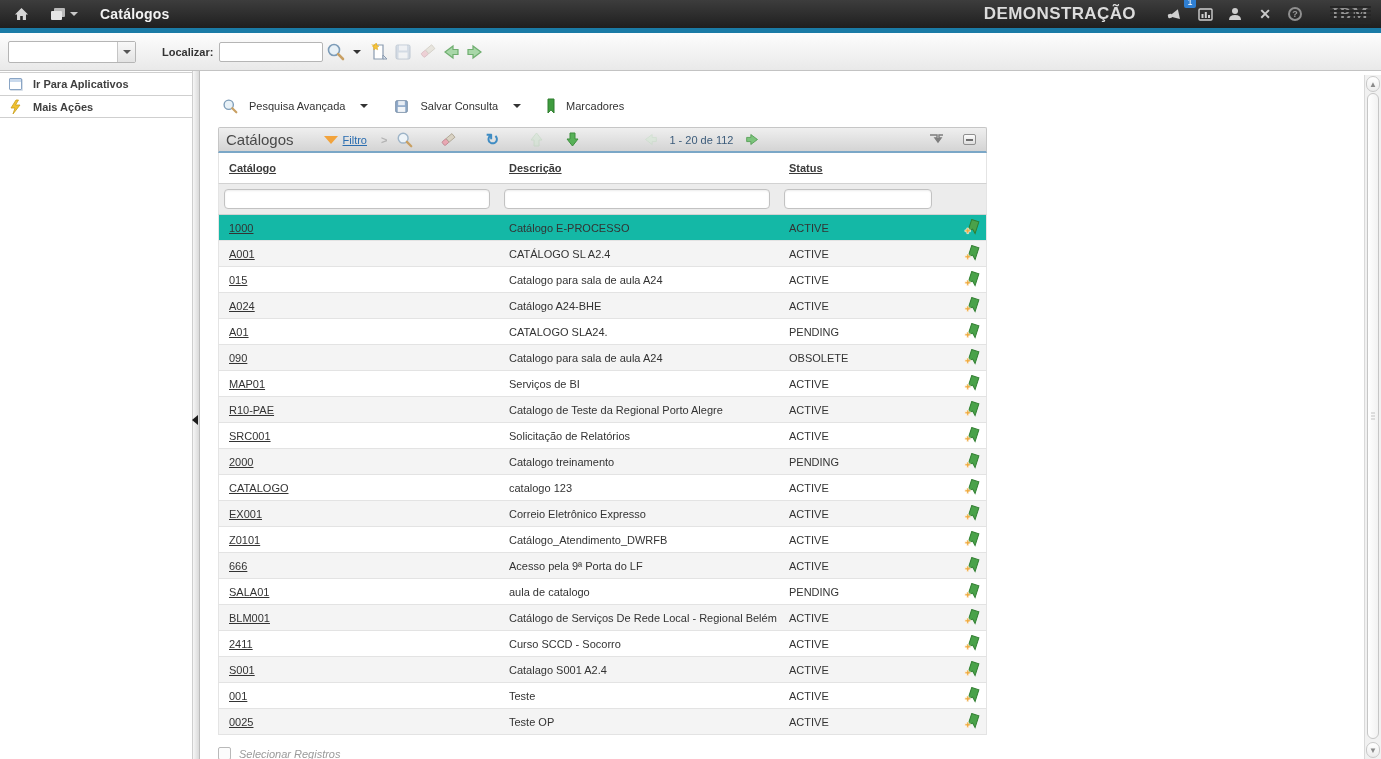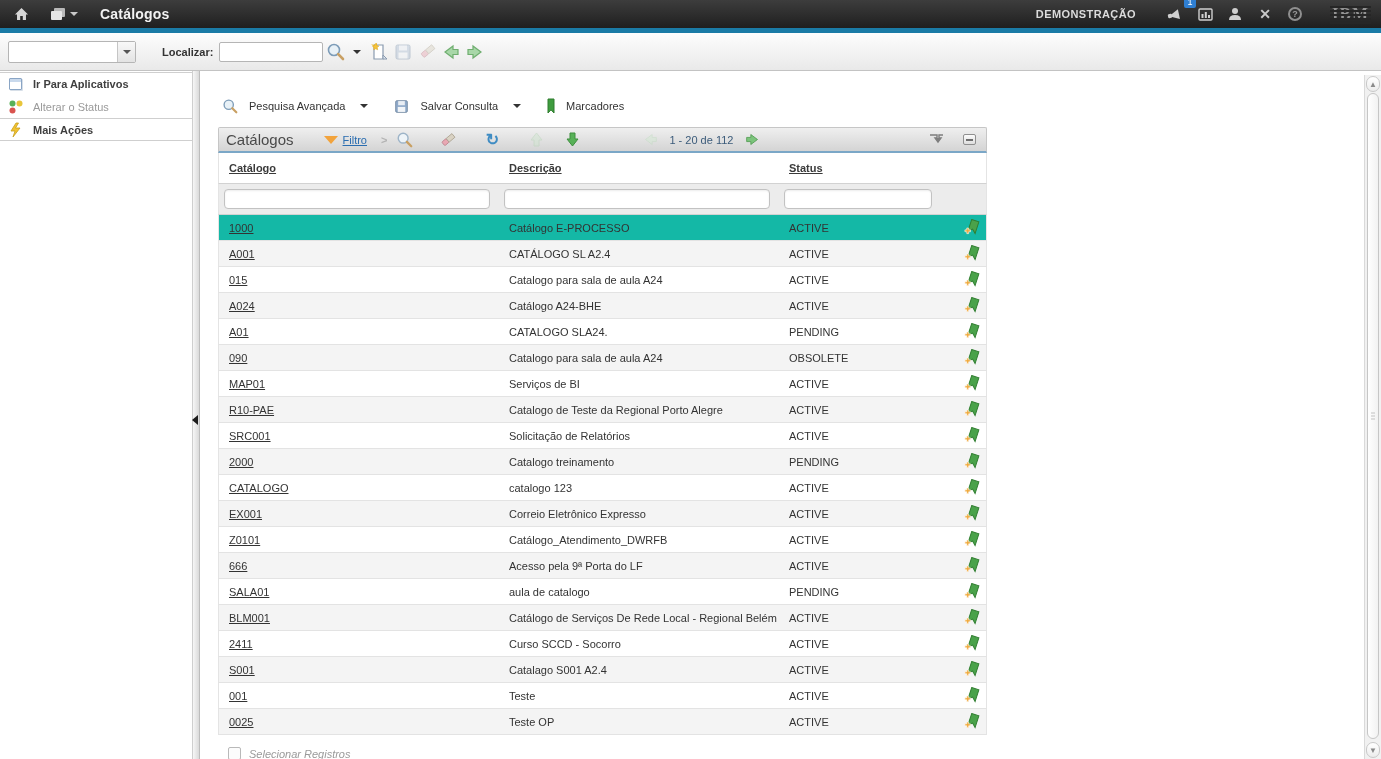--- a/index.html
+++ b/index.html
@@ -10,21 +10,21 @@
   .topbar { position:absolute; top:0; left:0; right:0; height:28px;
             background:linear-gradient(#3d3d3d,#1f1f1f); display:flex; align-items:center; }
   .topbar .icon-btn { display:inline-flex; align-items:center; justify-content:center;
             width:26px; height:22px; cursor:pointer; }
   .tb-home { margin-left:8px; }
   .tb-apps { margin-left:16px; display:flex; align-items:center; cursor:pointer; }
   .caret { width:0; height:0; border-left:4px solid transparent; border-right:4px solid transparent;
            border-top:4px solid #c9c9c9; display:inline-block; margin-left:4px; }
   .tb-title { color:#f2f2f2; font-size:14px; font-weight:bold; margin-left:22px; letter-spacing:.2px; }
   .tb-right { margin-left:auto; display:flex; align-items:center; gap:4px; margin-right:10px; }
-  .env-label { color:#dcdcdc; font-weight:bold; font-size:11px; letter-spacing:.4px; margin-right:22px; }
+  .env-label { color:#dcdcdc; font-weight:bold; font-size:17px; letter-spacing:.4px; margin-right:22px; }
   .badge { position:absolute; top:-6px; right:-8px; background:#2f7fd2; color:#fff; font-size:9px;
            line-height:11px; min-width:12px; text-align:center; border-radius:2px; padding:0 2px; }
   .bell-wrap { position:relative; }
   .tb-x { color:#c9c9c9; font-size:14px; font-weight:bold; }
   .help-circle { width:14px; height:14px; border:2px solid #8f8f8f; border-radius:50%;
                  color:#9a9a9a; font-size:9px; font-weight:bold; display:flex; align-items:center; justify-content:center; }
   .ibm-logo { position:relative; color:#939393; font-family:"Liberation Serif", serif; font-weight:bold;
               font-size:17px; letter-spacing:1px; margin-left:18px; padding:0 2px; }
   .ibm-logo::after { content:""; position:absolute; inset:0;
               background:repeating-linear-gradient(to bottom, transparent 0 2px, #262626 2px 4px); }
@@ -103,21 +103,21 @@
   .filter-row input { height:20px; margin-left:5px; width:calc(100% - 14px); border:1px solid #c2c2c2;
               border-radius:4px; box-shadow:inset 0 1px 2px rgba(0,0,0,.08); padding:0 5px; font-size:11px; font-family:inherit; }
 
   .trow { height:26px; border-bottom:1px solid #e3e3e3; }
   .trow.alt { background:#f4f4f4; }
   .trow.selected { background:#14b8a6; }
   .td { padding-left:10px; overflow:hidden; white-space:nowrap; }
   .td-id a { color:#333; text-decoration:underline; cursor:pointer; }
   .td-bm { display:flex; justify-content:flex-end; padding-right:8px; cursor:pointer; }
 
-  .select-records { display:flex; align-items:center; gap:8px; margin-top:12px; margin-left:10px;
+  .select-records { display:flex; align-items:center; gap:8px; margin-top:12px; margin-left:0;
                     color:#9a9a9a; font-style:italic; }
   .cbx { width:13px; height:13px; border:1px solid #b9b9b9; border-radius:2px; background:#fcfcfc; cursor:pointer; }
 
   
   .vscroll { position:absolute; top:75px; right:0; width:17px; bottom:0; background:#f1f1f1; border-left:1px solid #dadada; }
   .vs-btn { position:absolute; left:1px; right:1px; height:16px; display:flex; align-items:center; justify-content:center;
             background:linear-gradient(#fff,#ececec); border:1px solid #c9c9c9; border-radius:8px; color:#8a8a8a; font-size:8px; cursor:pointer; }
   .vs-up { top:1px; } .vs-down { bottom:1px; }
   .vs-thumb { position:absolute; top:18px; bottom:20px; left:2px; width:12px;
               background:linear-gradient(90deg,#ffffff,#f2f2f2); border:1px solid #c6c6c6; border-radius:7px; cursor:pointer; }
@@ -231,30 +231,20 @@
 </div>
 
 <div class="sidebar">
   <div class="side-item side-header">
     <span class="side-ico">
         <span class="app-win">
           <i></i>
         </span>
       </span>
     <span class="lbl">Ir Para Aplicativos</span>
-  </div>
-  <div class="side-item side-sub">
-    <span class="side-ico">
-      <svg width="16" height="16" viewBox="0 0 16 16">
-        <circle cx="4.5" cy="4.5" r="3" fill="#58b158"></circle>
-        <circle cx="11.5" cy="4.5" r="3" fill="#e8c53a"></circle>
-        <circle cx="4.5" cy="11.5" r="3" fill="#d9534f"></circle>
-      </svg>
-    </span>
-    <span class="lbl">Alterar o Status</span>
   </div>
   <div class="side-item side-header side-last">
     <span class="side-ico">
       <svg width="13" height="16" viewBox="0 0 13 16">
         <path d="M7 1 L2 9 H6 L4 15 L11 6 H6.5 L9.5 1 Z" fill="#f2c231" stroke="#c89f1d" stroke-width=".8"></path>
       </svg>
     </span>
     <span class="lbl">Mais Ações</span>
   </div>
 </div>

